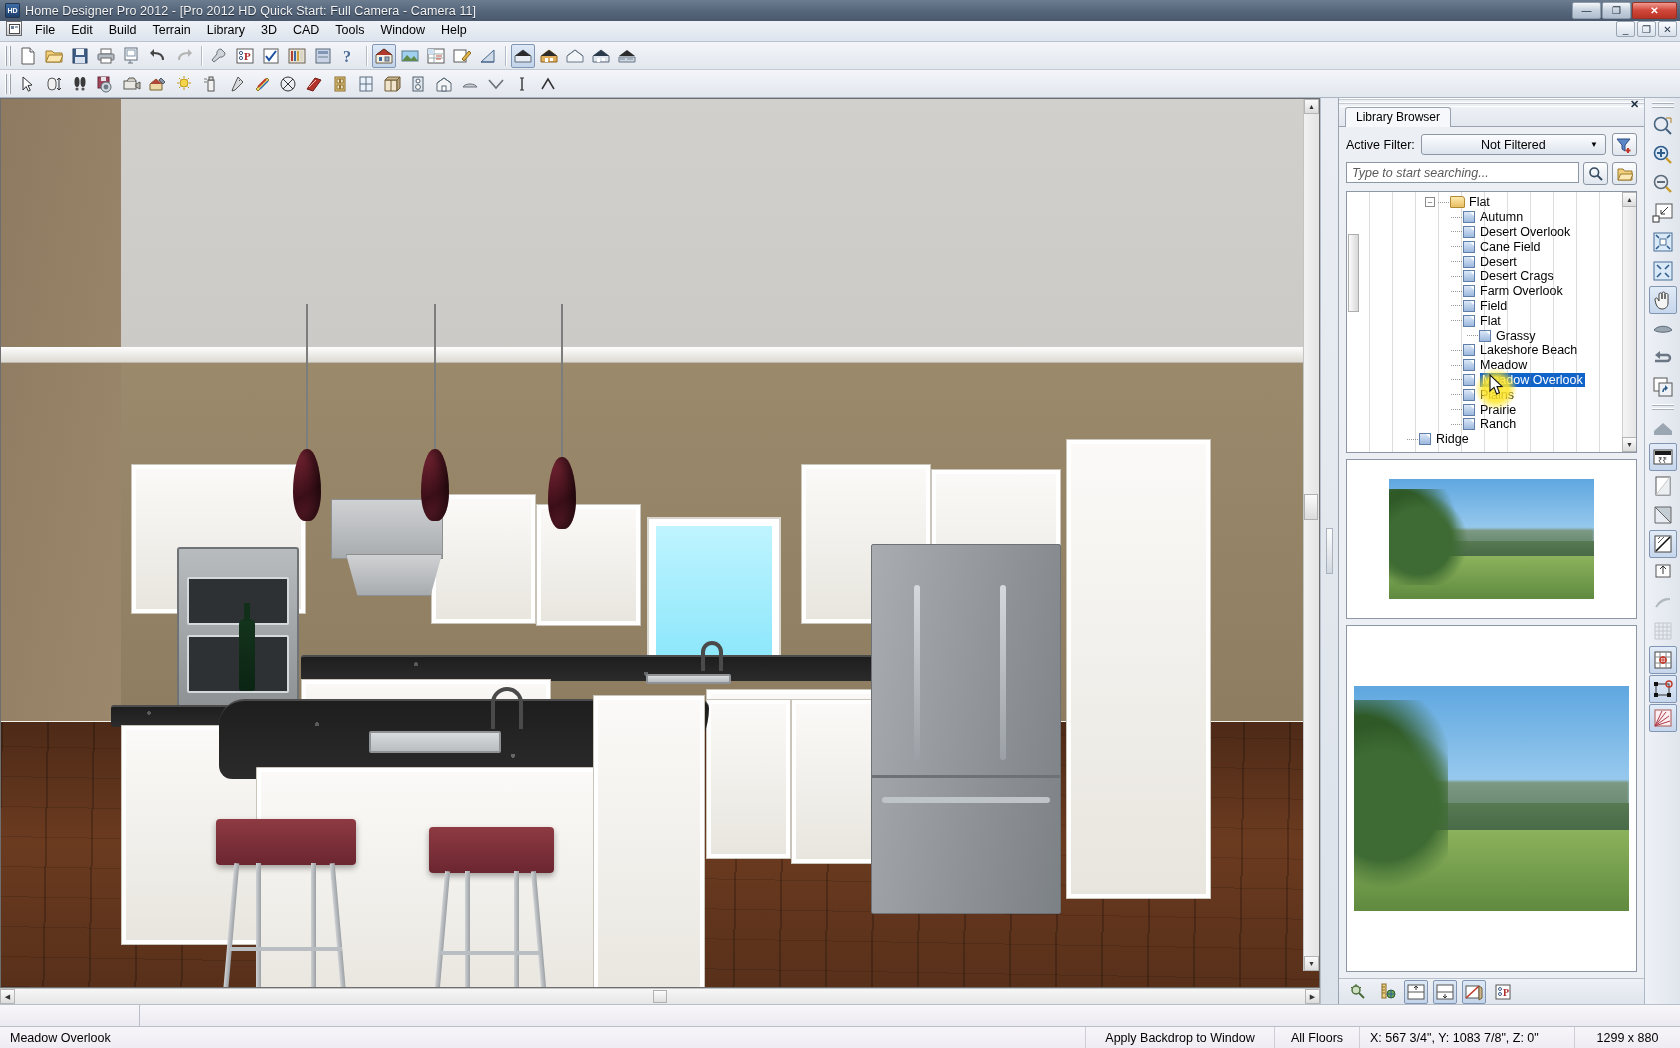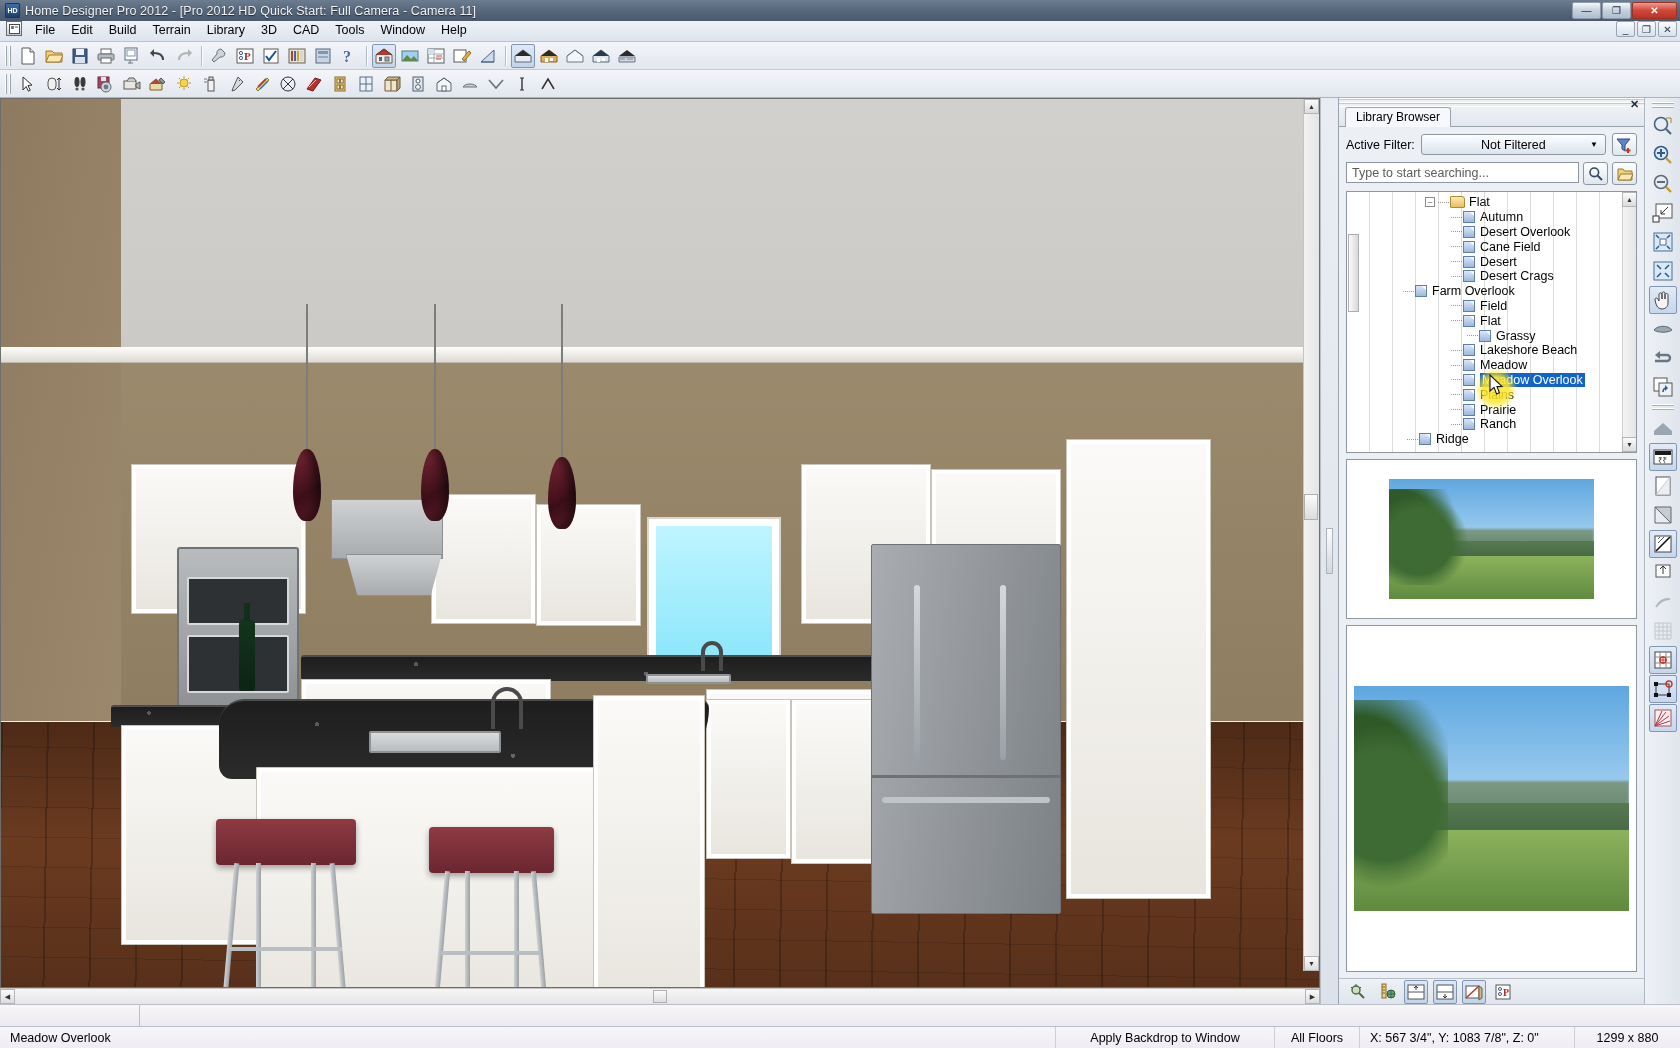--- a/index.html
+++ b/index.html
@@ -151,21 +151,21 @@
   .filterrow{ display:flex; align-items:center; gap:6px; margin-bottom:6px;}
   .filterrow .lbl{ font-size:12.5px; }
   .combo{ flex:1; height:21px; border:1px solid #8d97a4; border-radius:3px;
      background:linear-gradient(#fcfdff,#dde4ed); display:flex; align-items:center;
      justify-content:center; position:relative; font-size:12.5px;}
   .combo .arrow{ position:absolute; right:7px; font-size:8px; }
   .iconbtn{ width:25px;height:23px; border:1px solid #8d97a4; border-radius:3px;
      background:linear-gradient(#fdfefe,#e0e6ee); display:flex;align-items:center;justify-content:center;}
   .searchrow{ display:flex; gap:4px; margin-bottom:6px; }
   .searchbox{ flex:1; height:21px; border:1px solid #8d97a4; background:#fff; font-size:12.5px;
-     padding:0 5px; display:flex; align-items:center; color:#222; }
+     padding:0 5px; display:flex; align-items:center; color:#222;font-style:italic; }
   .tree{ flex:0 0 262px; background:#fff; border:1px solid #8d97a4; position:relative; overflow:hidden;
      font-size:12.5px;}
   .tree-scroll{ position:absolute; right:0; top:0; bottom:0; width:14px;
      background:linear-gradient(90deg,#f4f4f4,#e6e6e6); border-left:1px solid #cfcfcf;
      display:flex; flex-direction:column; justify-content:space-between; align-items:center;}
   .tree-thumb{ position:absolute; top:42px; left:1px; width:11px; height:78px;
      background:linear-gradient(90deg,#fbfbfb,#d8d8d8); border:1px solid #aeaeae;}
   .tree-body{ padding:3px 0 0 0; }
   .tnode{ height:14.8px; display:flex; align-items:center; padding-left:0; white-space:nowrap;}
   .guides{ position:absolute; left:0; top:0; bottom:0; width:100%;
@@ -742,21 +742,21 @@
             <div class="tnode" style="padding-left:104px">
               <span class="dash"></span>
                 <span class="file-ic"></span>
               <span class="label">Desert</span>
               </div>
             <div class="tnode" style="padding-left:104px">
               <span class="dash"></span>
                 <span class="file-ic"></span>
               <span class="label">Desert Crags</span>
               </div>
-            <div class="tnode" style="padding-left:56px">
+            <div class="tnode" style="padding-left:104px">
               <span class="dash"></span>
                 <span class="file-ic"></span>
               <span class="label">Farm Overlook</span>
               </div>
             <div class="tnode" style="padding-left:104px">
               <span class="dash"></span>
                 <span class="file-ic"></span>
               <span class="label">Field</span>
               </div>
             <div class="tnode" style="padding-left:104px">
@@ -1031,19 +1031,19 @@
     </div>
   </div>
 
   <div class="statuswrap">
     <div class="statusrow1">
       <div class="s1a"></div>
       <div class="s1b"></div>
     </div>
     <div class="statusrow2">
       <div class="sfield grow">Meadow Overlook</div>
-      <div class="sfield b" style="width:220px;justify-content:center;">Apply Backdrop to Window</div>
+      <div class="sfield b" style="width:190px;justify-content:center;">Apply Backdrop to Window</div>
       <div class="sfield" style="width:85px;justify-content:center;">All Floors</div>
       <div class="sfield" style="width:215px;">X: 567 3/4", Y: 1083 7/8", Z: 0"</div>
       <div class="sfield" style="width:105px;justify-content:center;border-right:none;">1299 x 880</div>
     </div>
   </div>
 </div>
 
 </body></html>

